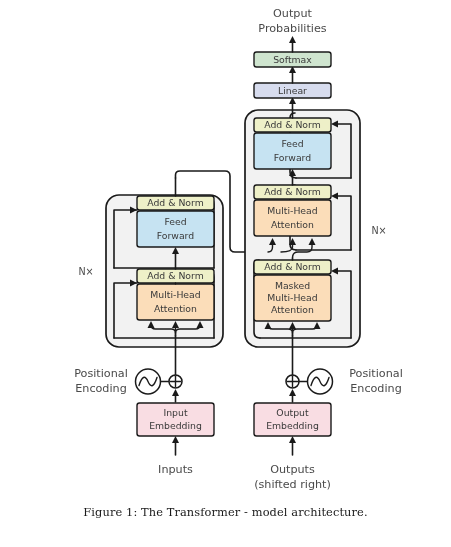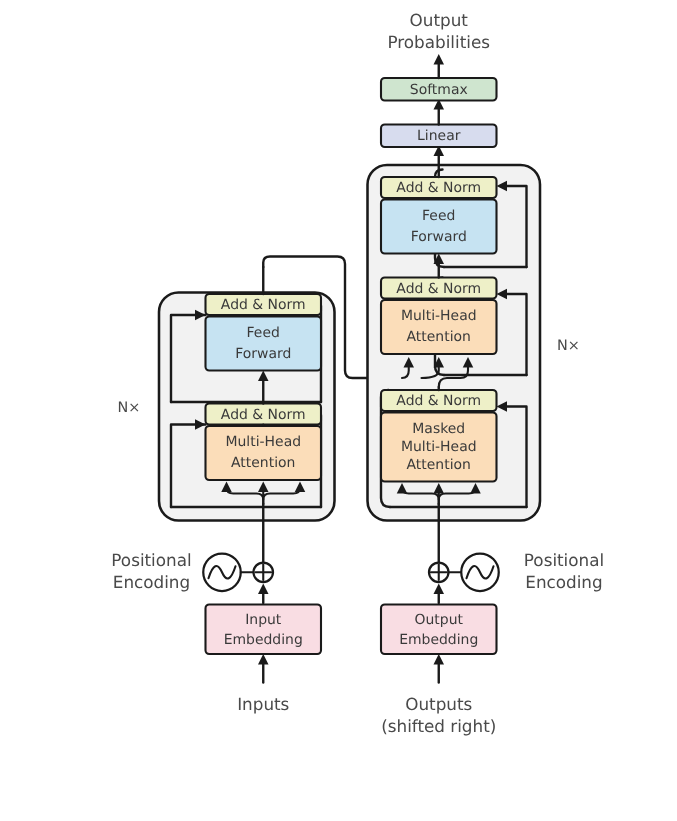--- a/index.html
+++ b/index.html
@@ -250,14 +250,15 @@
     <text class="lbl lbl-box" x="292.5" y="60">Softmax</text>
 
     <line class="stroke" x1="292.5" y1="52" x2="292.5" y2="42"></line>
     <polygon points="292.5,36 289,43 296,43" fill="#1a1a1a"></polygon>
 
     <text class="lbl lbl-outer" x="292.5" y="14">Output</text>
     <text class="lbl lbl-outer" x="292.5" y="29">Probabilities</text>
 
   </svg>
 
+  <div class="caption">Figure 1: The Transformer - model architecture.</div>
 
 </div>
 
 </body></html>

